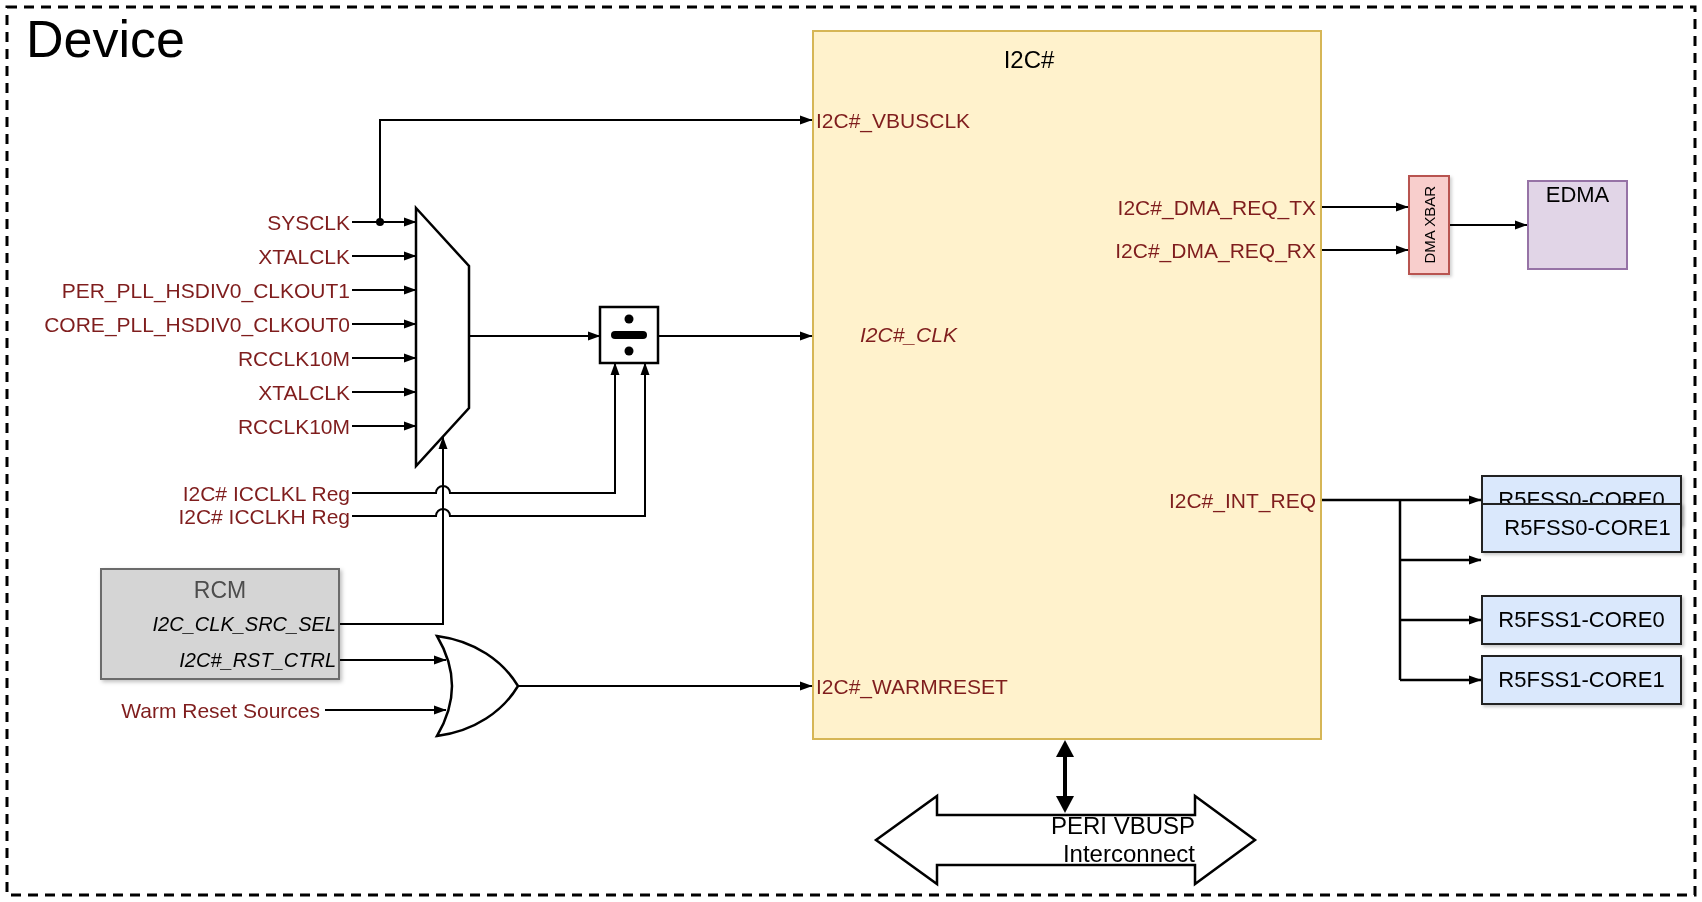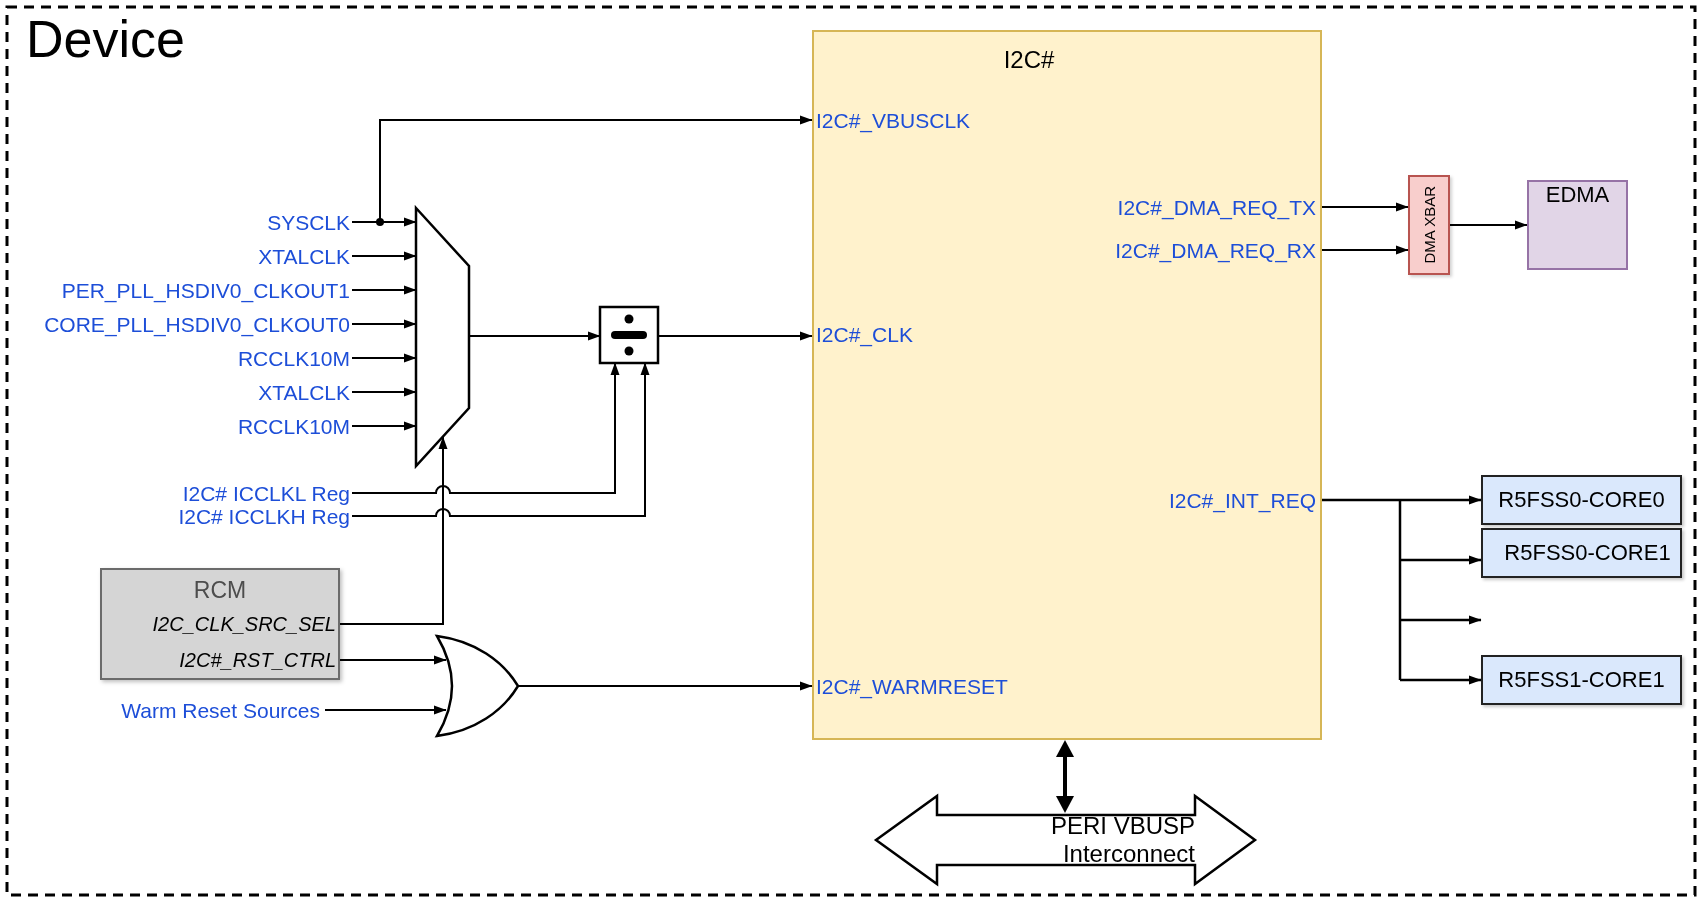--- a/index.html
+++ b/index.html
@@ -1,21 +1,21 @@
 <!DOCTYPE html>
 <html><head>
 <meta charset="utf-8">
 <style>
   html,body{margin:0;padding:0;background:#fff;}
   .canvas{
     position:relative;width:1702px;height:902px;background:#ffffff;overflow:hidden;
     font-family:"Liberation Sans","DejaVu Sans",sans-serif;color:#000;
   }
   svg.layer{position:absolute;left:0;top:0;width:1702px;height:902px;}
-  .lbl{position:absolute;transform:translateY(-50%);white-space:nowrap;font-size:21px;line-height:1;color:#1d4ed8;}
+  .lbl{position:absolute;transform:translateY(-50%);white-space:nowrap;font-size:21px;line-height:1;color:#7f1d1d;}
   .lbl.r{text-align:right;}
   .box{position:absolute;box-sizing:border-box;}
   .i2c-box{left:812px;top:30px;width:510px;height:710px;background:#FFF2CC;border:2px solid #D6B656;}
   .i2c-title{position:absolute;left:812px;top:46px;width:434px;text-align:center;font-size:24px;}
   .rcm-box{left:100px;top:568px;width:240px;height:112px;background:#D5D5D5;border:2px solid #6B6B6B;box-shadow:2px 2px 4px rgba(0,0,0,0.25);}
   .rcm-title{position:absolute;left:100px;top:590px;width:240px;text-align:center;font-size:23px;color:#4d4d4d;transform:translateY(-50%);}
   .rcm-reg{position:absolute;right:1366px;font-style:italic;font-size:20px;transform:translateY(-50%);white-space:nowrap;}
   .xbar-box{left:1408px;top:175px;width:42px;height:100px;background:#F8CECC;border:2px solid #B85450;display:flex;align-items:center;justify-content:center;box-shadow:2px 2px 3px rgba(0,0,0,0.18);}
   .vtext{writing-mode:vertical-rl;transform:rotate(180deg);font-size:15px;white-space:nowrap;}
   .edma-box{left:1527px;top:180px;width:101px;height:90px;background:#E1D5E7;border:2px solid #9673A6;display:flex;align-items:flex-start;justify-content:center;font-size:22px;}
@@ -32,22 +32,25 @@
   <div class="box rcm-box"></div>
   <div class="box xbar-box">
     <span class="vtext">DMA XBAR</span>
   </div>
   <div class="box edma-box">
     <span>EDMA</span>
   </div>
   <div class="box core-box" style="top:475px;">
     <span>R5FSS0-CORE0</span>
   </div>
-  <div class="box core-box" style="top:528px;padding-left:12px;">
+  <div class="box core-box" style="top:503px;padding-left:12px;">
     <span>R5FSS0-CORE1</span>
+  </div>
+  <div class="box core-box" style="top:595px;">
+    <span>R5FSS1-CORE0</span>
   </div>
   <div class="box core-box" style="top:655px;">
     <span>R5FSS1-CORE1</span>
   </div>
 
   <svg class="layer" viewBox="0 0 1702 902">
     <defs>
       <marker id="ah" markerWidth="16" markerHeight="12" refX="12.5" refY="5" orient="auto" markerUnits="userSpaceOnUse">
         <path d="M0.5,0.5 L13,5 L0.5,9.5 Z" fill="#000"></path>
       </marker>
@@ -122,21 +125,21 @@
   <div class="lbl r" style="right:1352px;top:493px;">I2C# ICCLKL Reg</div>
   <div class="lbl r" style="right:1352px;top:516px;">I2C# ICCLKH Reg</div>
 
   <div class="rcm-title">RCM</div>
   <div class="rcm-reg" style="top:624px;">I2C_CLK_SRC_SEL</div>
   <div class="rcm-reg" style="top:660px;margin-left:21px;">I2C#_RST_CTRL</div>
 
   <div class="lbl r" style="right:1382px;top:710px;">Warm Reset Sources</div>
 
   <div class="lbl" style="left:816px;top:120px;">I2C#_VBUSCLK</div>
-  <div class="lbl" style="left:816px;top:334px;">I2C#_CLK</div>
+  <div class="lbl" style="left:860px;top:334px;font-style:italic;">I2C#_CLK</div>
   <div class="lbl" style="left:816px;top:686px;">I2C#_WARMRESET</div>
   <div class="lbl r" style="right:386px;top:207px;">I2C#_DMA_REQ_TX</div>
   <div class="lbl r" style="right:386px;top:250px;">I2C#_DMA_REQ_RX</div>
   <div class="lbl r" style="right:386px;top:500px;margin-left:40px;">I2C#_INT_REQ</div>
 
   <div class="ic-label">PERI VBUSP Interconnect</div>
 
 </div>
 
 </body></html>

